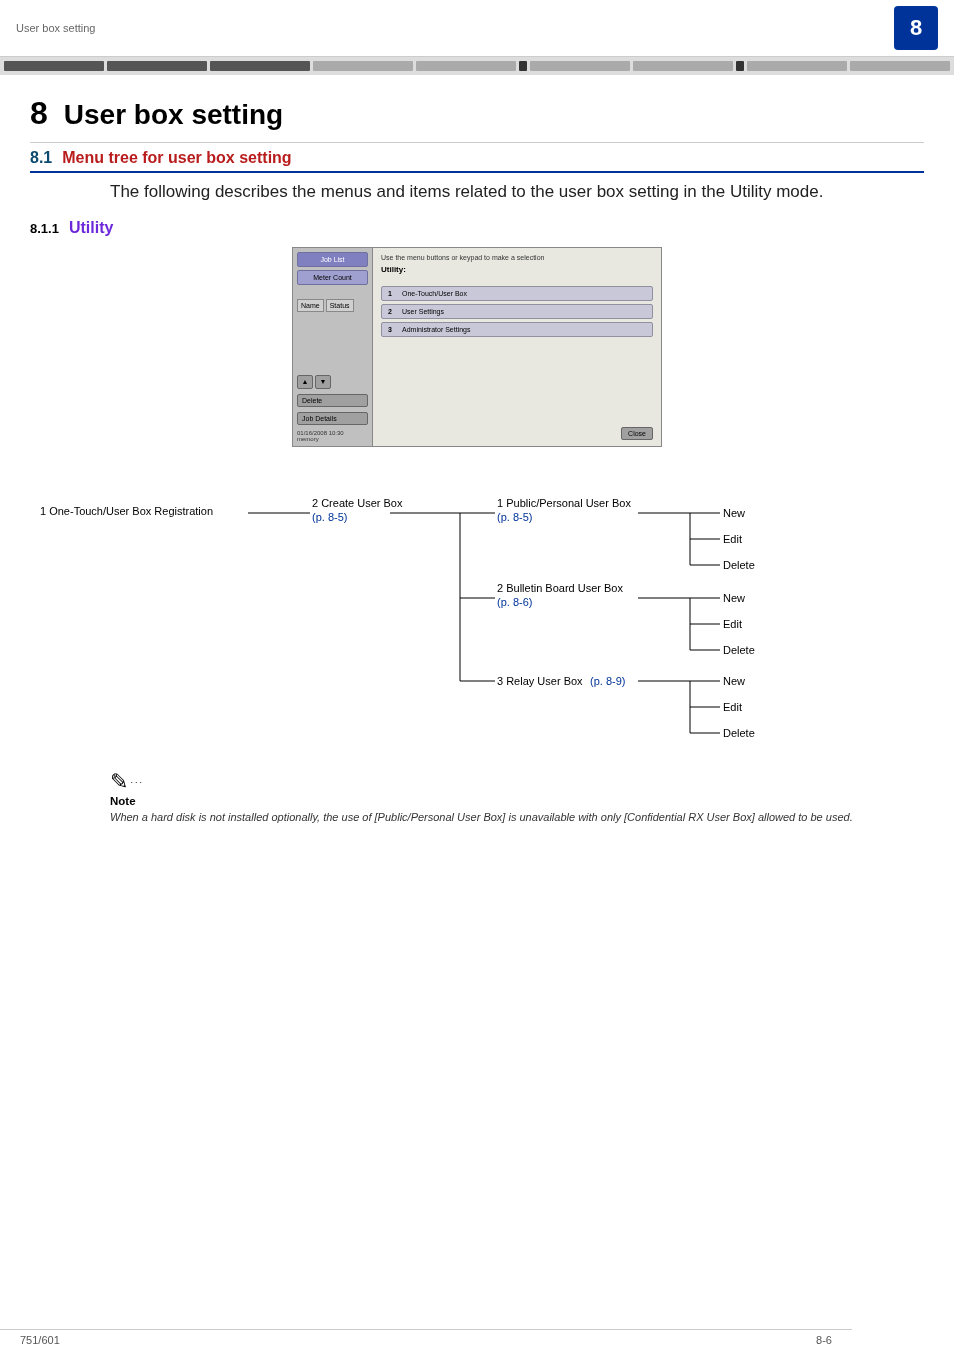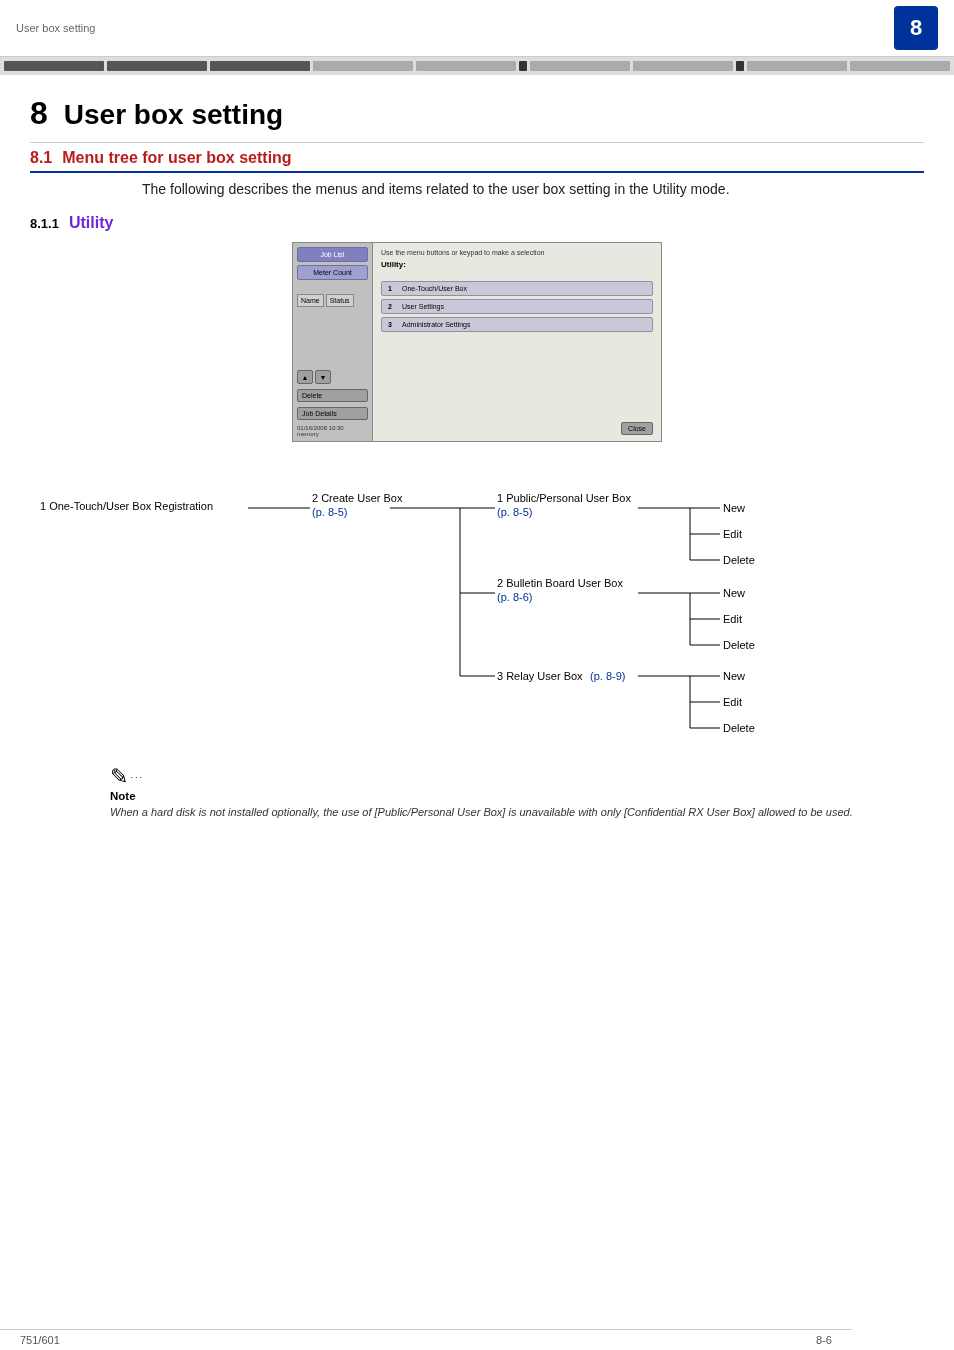--- a/index.html
+++ b/index.html
@@ -90,21 +90,21 @@
       display: flex;
       align-items: baseline;
       gap: 10px;
       margin-bottom: 6px;
       border-bottom: 2px solid #003399;
       padding-bottom: 4px;
     }
     .section-number {
       font-size: 16px;
       font-weight: bold;
-      color: #b91c1c;
+      color: #0c4a6e;
     }
     .section-title {
       font-size: 16px;
       font-weight: bold;
       color: #b91c1c;
     }
 
     
     .subsection-heading {
       display: flex;
@@ -118,23 +118,23 @@
       color: #000;
     }
     .subsection-title {
       font-size: 16px;
       font-weight: bold;
       color: #6d28d9;
     }
 
     
     .body-text {
-      margin-left: 112px;
+      margin-left: 80px;
       margin-bottom: 14px;
-      font-size: 14px;
+      font-size: 17px;
       color: #222;
       line-height: 1.5;
     }
 
     
     .screenshot-container {
       display: flex;
       justify-content: center;
       margin: 10px 0 16px 0;
     }

